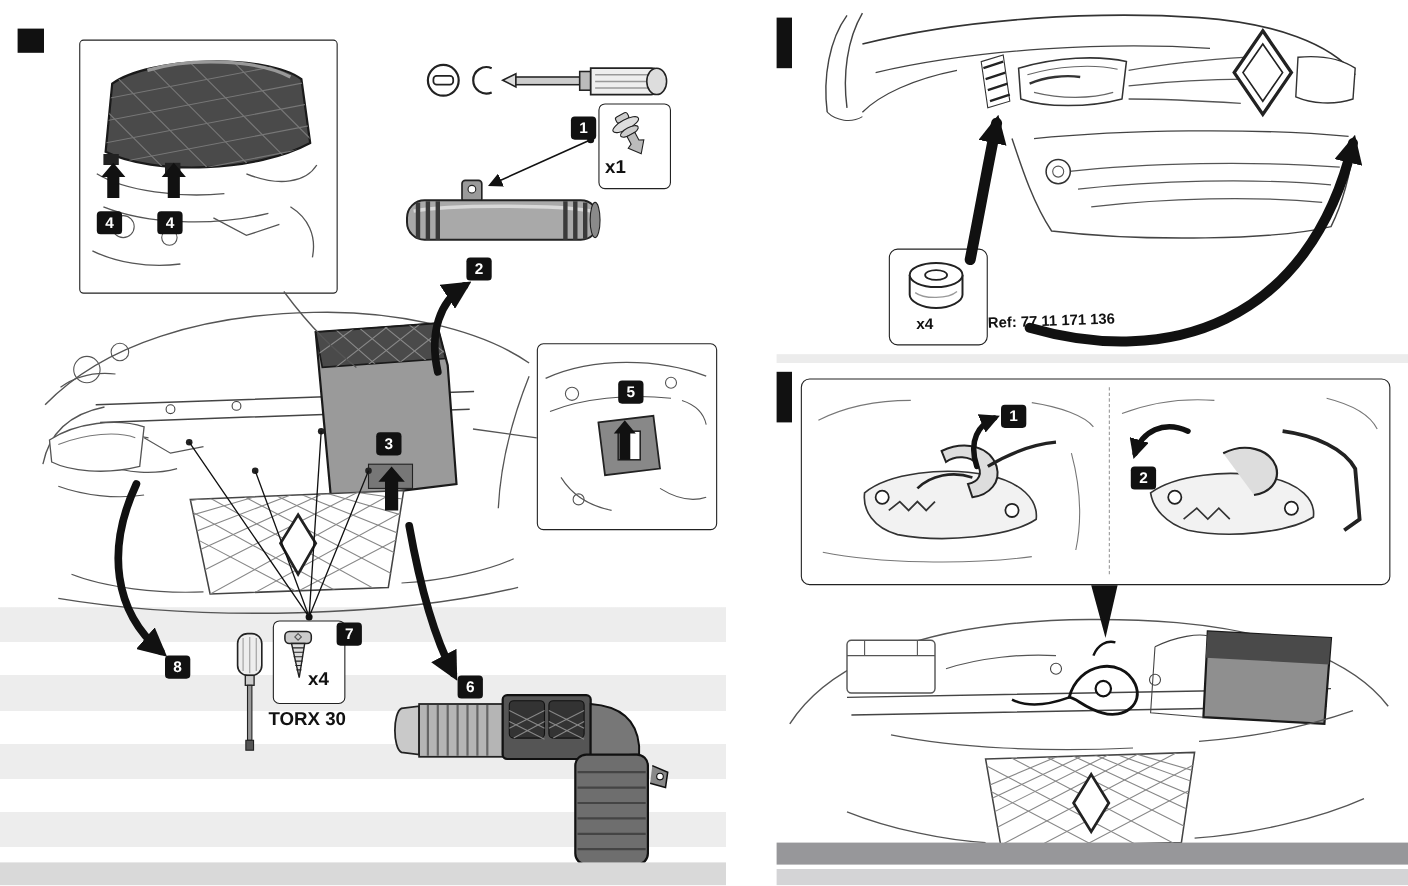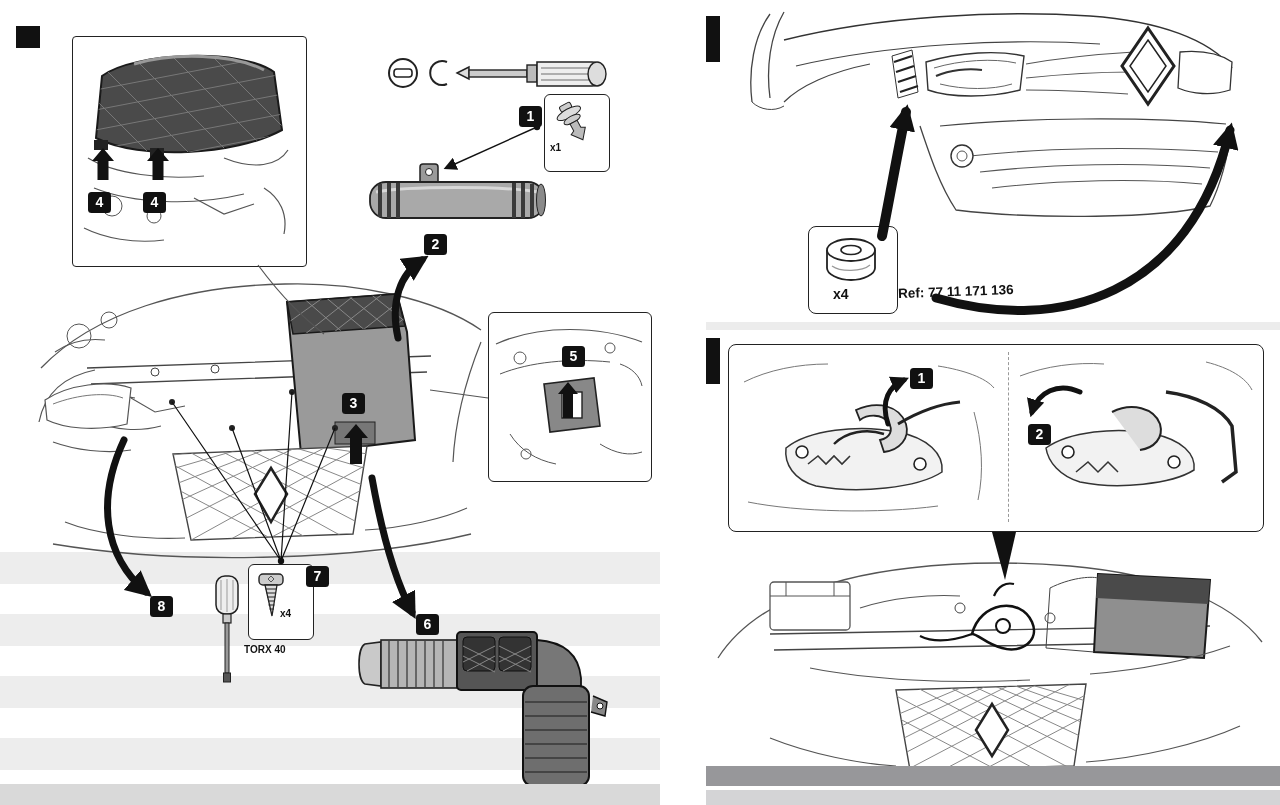--- a/index.html
+++ b/index.html
@@ -7,21 +7,21 @@
         font-family:"Liberation Sans",sans-serif;color:#1a1a1a;}
   .stripes{position:absolute;left:0;top:552px;width:660px;height:253px;z-index:0;
     background:repeating-linear-gradient(to bottom,#ededed 0px,#ededed 32px,#ffffff 32px,#ffffff 62px);}
   .band{position:absolute;z-index:2;}
   .box{position:absolute;background:#fff;border:1.6px solid #222;border-radius:6px;z-index:1;}
   .marker{position:absolute;background:#111;z-index:3;}
   svg.illo{position:absolute;z-index:1;}
   .overlay{position:absolute;left:0;top:0;z-index:4;pointer-events:none;}
   .badge{position:absolute;z-index:5;width:23px;height:21px;background:#111;color:#fff;
     font-weight:700;font-size:14px;line-height:21px;text-align:center;border-radius:3.5px;}
-  .lbl{position:absolute;z-index:5;font-weight:700;font-size:10px;color:#111;white-space:nowrap;}
+  .lbl{position:absolute;z-index:5;font-weight:700;font-size:17px;color:#111;white-space:nowrap;}
   .dashdiv{position:absolute;z-index:2;border-left:1.5px dashed #999;width:0;}
 </style>
 </head>
 <body>
 
 <div id="page">
 
   <div class="stripes"></div>
   <div class="band" style="left:0;top:784px;width:660px;height:21px;background:#d9d9d9;"></div>
   <div class="band" style="left:706px;top:322px;width:574px;height:8px;background:#ececec;z-index:0;"></div>
@@ -308,17 +308,17 @@
   <div class="badge" style="left:342px;top:393px;">3</div>
   <div class="badge" style="left:562px;top:346px;">5</div>
   <div class="badge" style="left:416px;top:614px;">6</div>
   <div class="badge" style="left:306px;top:566px;">7</div>
   <div class="badge" style="left:150px;top:596px;">8</div>
   <div class="badge" style="left:910px;top:368px;">1</div>
   <div class="badge" style="left:1028px;top:424px;">2</div>
 
   <div class="lbl" style="left:550px;top:142px;">x1</div>
   <div class="lbl" style="left:280px;top:608px;">x4</div>
-  <div class="lbl" style="left:244px;top:644px;">TORX 40</div>
+  <div class="lbl" style="left:244px;top:644px;">TORX 30</div>
   <div class="lbl" style="left:833px;top:286px;font-size:14px;">x4</div>
   <div class="lbl" style="left:898px;top:284px;font-size:13.5px;transform:rotate(-2deg);">Ref: 77 11 171 136</div>
 
 </div>
 
 </body></html>

